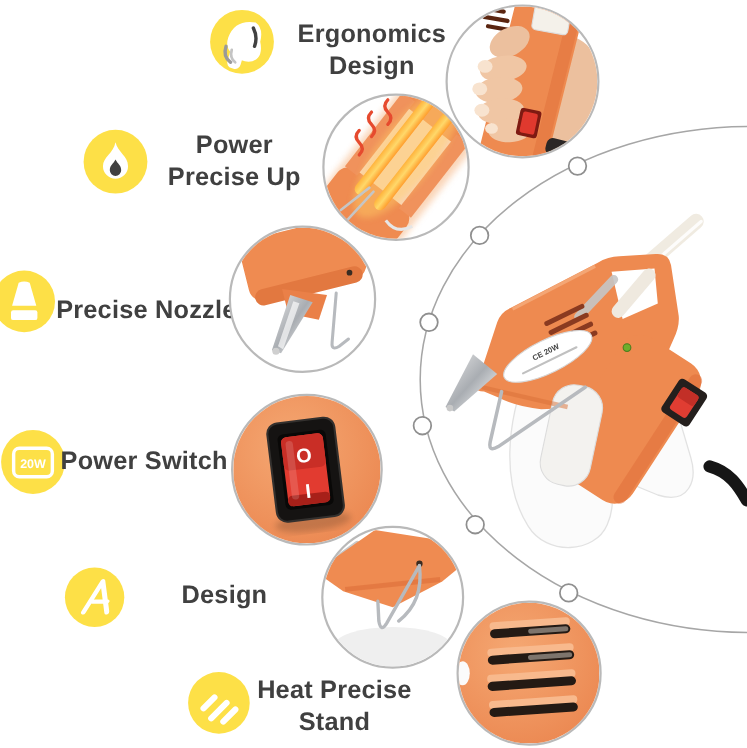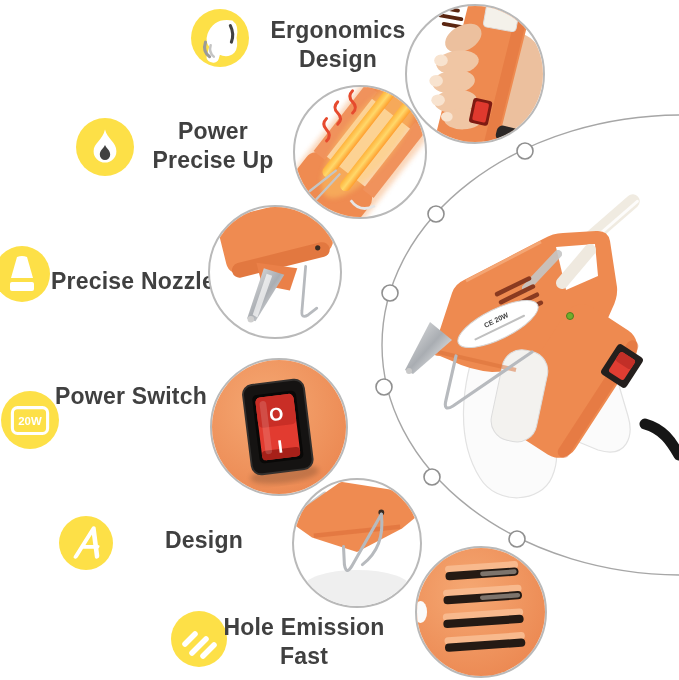--- a/index.html
+++ b/index.html
@@ -171,29 +171,29 @@
     <div>Ergonomics</div>
     <div>Design</div>
   </div>
   <div class="feature-label" style="left:213px;top:117px">
     <div>Power</div>
     <div>Precise Up</div>
   </div>
   <div class="feature-label" style="left:133px;top:267px">
     <div>Precise Nozzle</div>
   </div>
-  <div class="feature-label" style="left:131px;top:382px">
+  <div class="feature-label" style="left:131px;top:404px">
     <div>Power Switch</div>
   </div>
   <div class="feature-label" style="left:204px;top:526px">
     <div>Design</div>
   </div>
   <div class="feature-label" style="left:304px;top:613px">
-    <div>Hole Emission</div>
-    <div>Fast</div>
+    <div>Heat Precise</div>
+    <div>Stand</div>
   </div>
 
   <div class="photo-circle" style="left:405px;top:4px;width:140px;height:140px">
     <svg viewBox="0 0 140 140">
       <ellipse cx="102" cy="82" rx="42" ry="56" transform="rotate(14 102 82)" fill="#ecc09e"></ellipse>
       <g transform="rotate(14 70 70)">
         <rect x="46" y="-20" width="64" height="190" rx="24" fill="#ee8a50"></rect>
         <rect x="96" y="-10" width="12" height="150" rx="6" fill="#e0703a" opacity="0.5"></rect>
       </g>
       <g transform="rotate(10 70 20)" fill="#5a2510">

